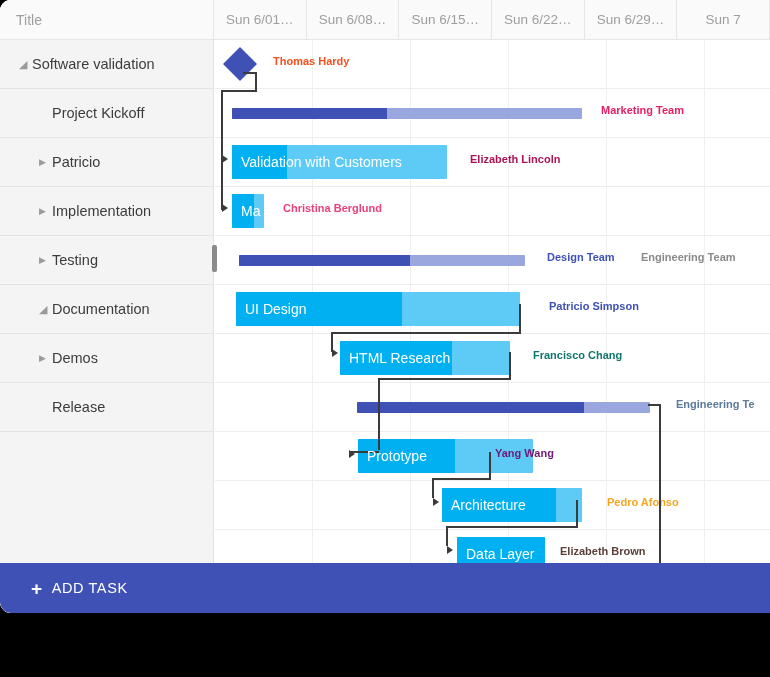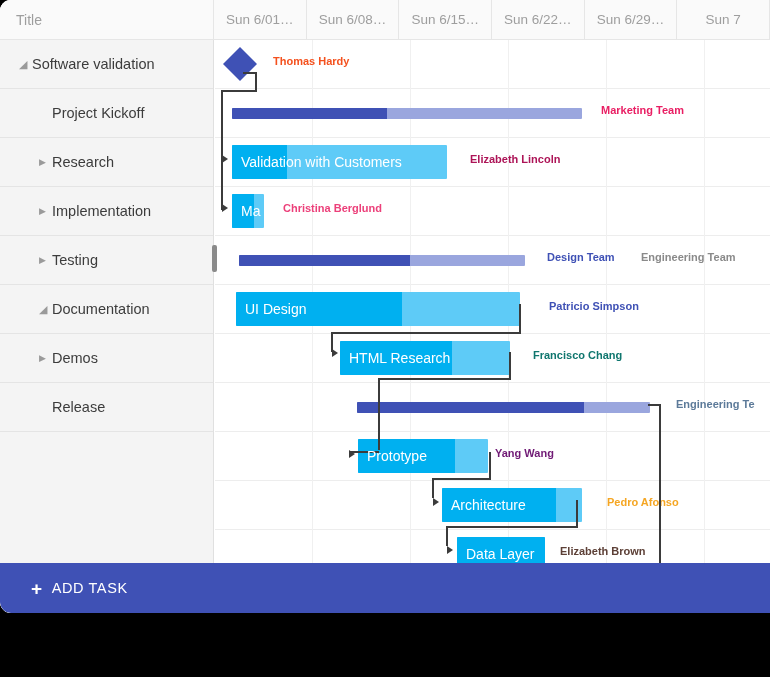--- a/index.html
+++ b/index.html
@@ -260,21 +260,21 @@
   <div class="sidebar" id="sidebar">
       <div class="task-row lvl0">
         <span class="twisty expanded"></span>
         <span class="task-label">Software validation</span>
       </div>
       <div class="task-row lvl1">
         <span class="task-label">Project Kickoff</span>
       </div>
       <div class="task-row lvl1">
         <span class="twisty collapsed"></span>
-        <span class="task-label">Research</span>
+        <span class="task-label">Patricio</span>
       </div>
       <div class="task-row lvl1">
         <span class="twisty collapsed"></span>
         <span class="task-label">Implementation</span>
       </div>
       <div class="task-row lvl1">
         <span class="twisty collapsed"></span>
         <span class="task-label">Testing</span>
       </div>
       <div class="task-row lvl1">
@@ -335,21 +335,21 @@
       <div class="assignee" style="left: 334px; top: 260px; color: rgb(63, 81, 181);">Patricio Simpson</div>
       <div class="bar bar-task" style="left: 125px; width: 170px; top: 301px;">
         <div class="fill" style="width: 112px;"></div>
         <span class="bar-text">HTML Research</span>
       </div>
       <div class="assignee" style="left: 318px; top: 309px; color: #0f766e;">Francisco Chang</div>
       <div class="bar bar-summary" style="left: 142px; width: 293px; top: 362px;">
         <div class="fill" style="width: 227px;"></div>
       </div>
       <div class="assignee" style="left: 461px; top: 358px; color: rgb(92, 122, 153);">Engineering Te</div>
-      <div class="bar bar-task" style="left: 143px; width: 130px; top: 399px;">
+      <div class="bar bar-task" style="left: 143px; width: 130px; top: 399px; padding-left: 45px;">
         <div class="fill" style="width: 97px;"></div>
         <span class="bar-text">Prototype</span>
       </div>
       <div class="assignee" style="left: 280px; top: 407px; color: #701a75;">Yang Wang</div>
       <div class="bar bar-task" style="left: 227px; width: 140px; top: 448px;">
         <div class="fill" style="width: 114px;"></div>
         <span class="bar-text">Architecture</span>
       </div>
       <div class="assignee" style="left: 392px; top: 456px; color: rgb(245, 166, 35);">Pedro Afonso</div>
       <div class="bar bar-task" style="left: 242px; width: 88px; top: 497px;">

